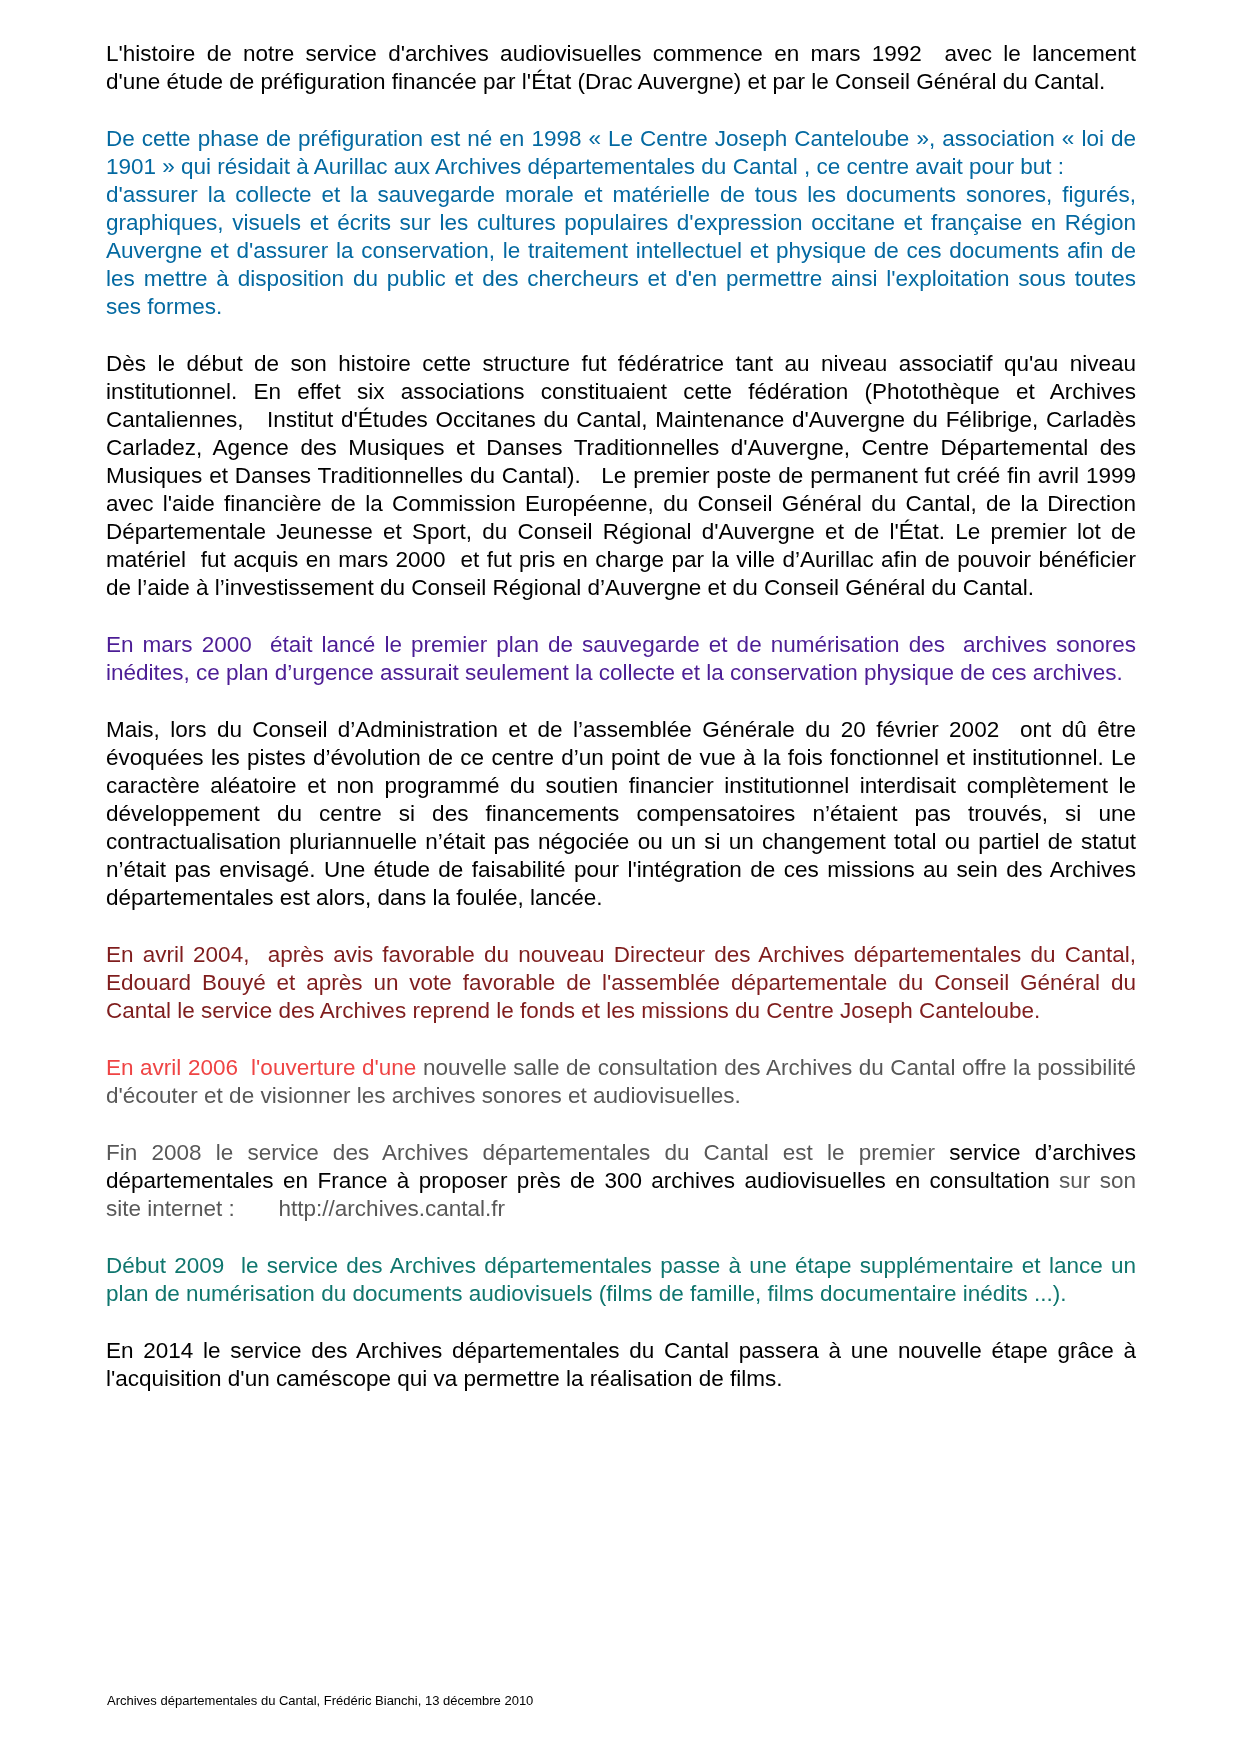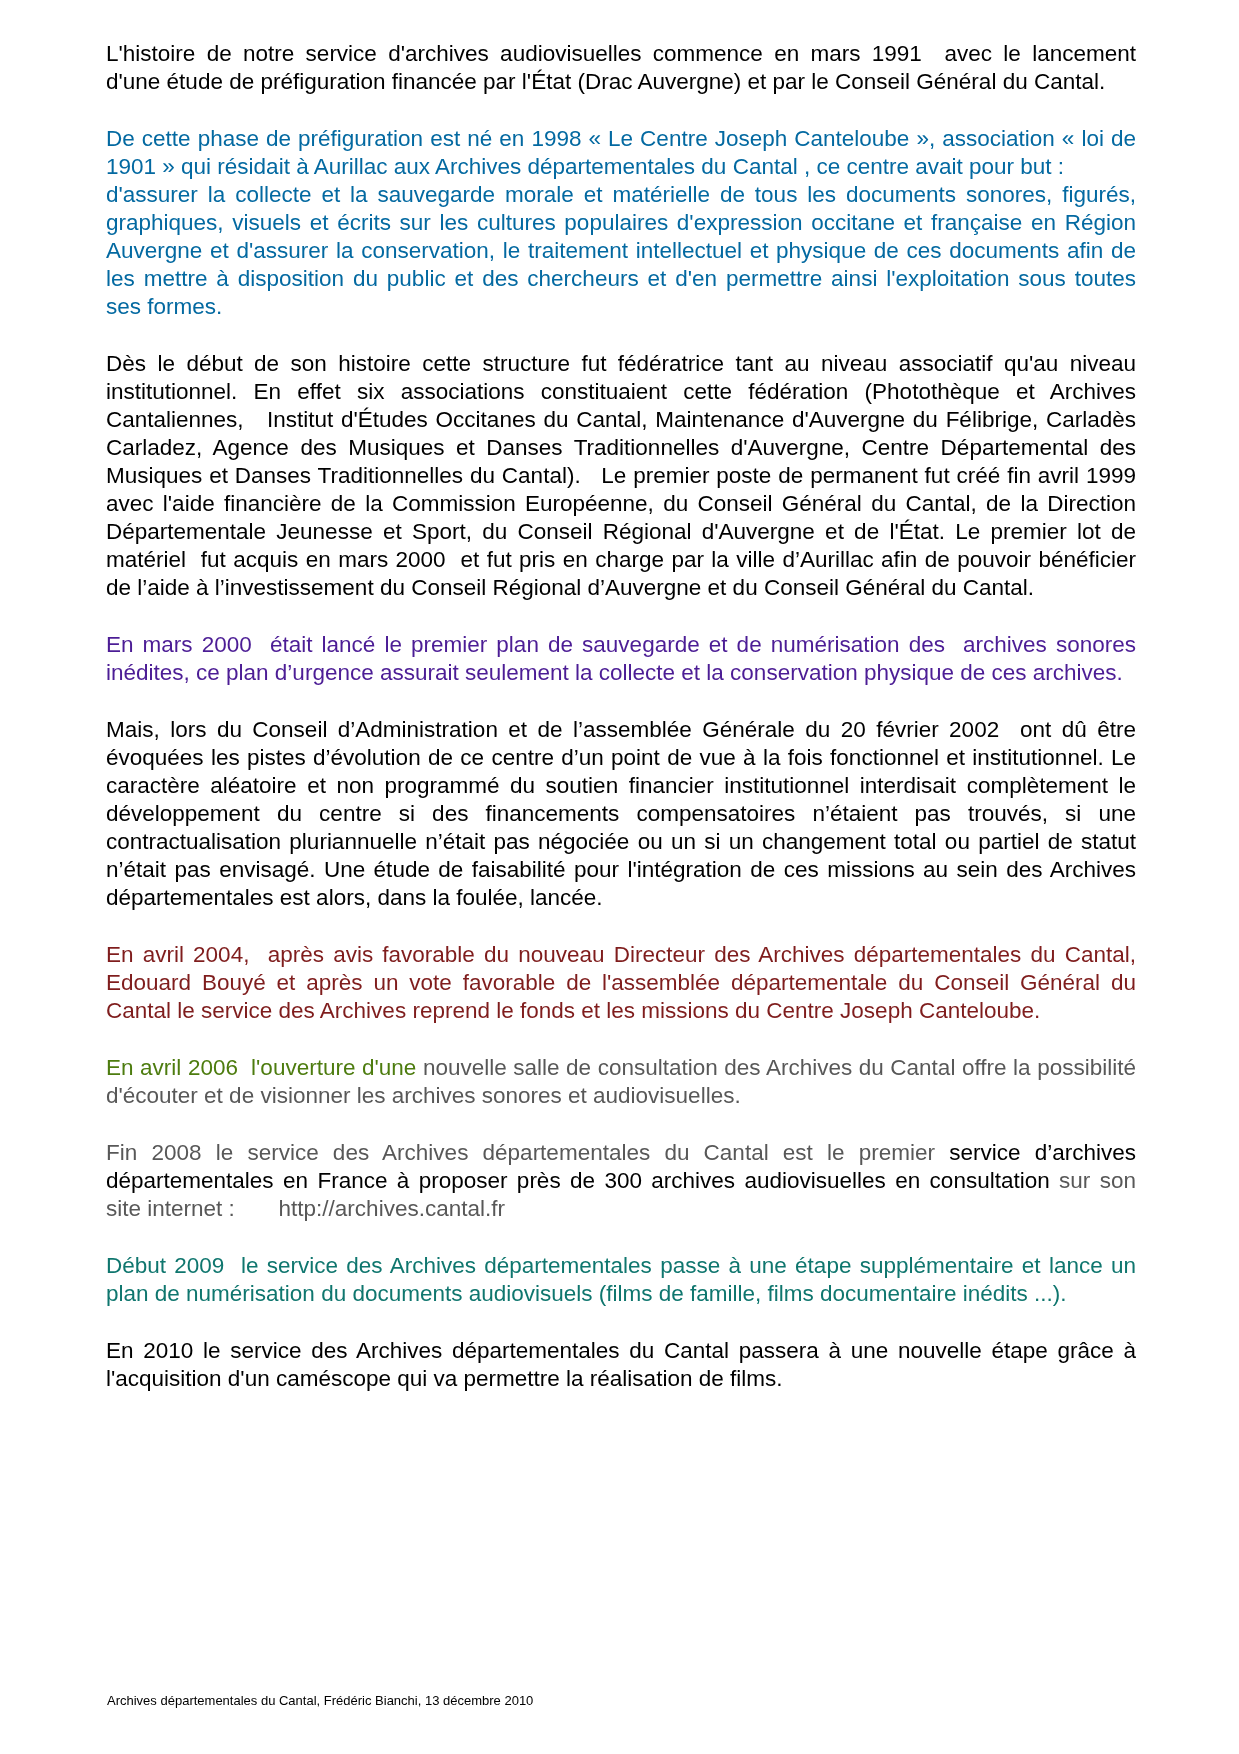--- a/index.html
+++ b/index.html
@@ -40,26 +40,26 @@
     line-height: 22px;
     color: #000000;
     white-space: pre-wrap;
   }
 </style>
 </head>
 <body>
 
 <div class="page">
   <div class="content" id="doc-body">
-      <p class="para"><span style="color: rgb(0, 0, 0);">L'histoire de notre service d'archives audiovisuelles commence en mars 1991  avec le lancement  d'une étude de préfiguration financée par l'État (Drac Auvergne) et par le Conseil Général du Cantal.</span></p>
+      <p class="para"><span style="color: rgb(0, 0, 0);">L'histoire de notre service d'archives audiovisuelles commence en mars 1992  avec le lancement  d'une étude de préfiguration financée par l'État (Drac Auvergne) et par le Conseil Général du Cantal.</span></p>
       <p class="para"><span style="color: #0369a1;">De cette phase de préfiguration est né en 1998 « Le Centre Joseph Canteloube », association « loi de 1901 » qui résidait à Aurillac aux Archives départementales du Cantal , ce centre avait pour but :
 d'assurer la collecte et la sauvegarde morale et matérielle de tous les documents sonores, figurés, graphiques, visuels et écrits sur les cultures populaires d'expression occitane et française en Région Auvergne et d'assurer la conservation, le traitement intellectuel et physique de ces documents afin de les mettre à disposition du public et des chercheurs et d'en permettre ainsi l'exploitation sous toutes ses formes.</span></p>
       <p class="para"><span style="color: rgb(0, 0, 0);">Dès le début de son histoire cette structure fut fédératrice tant au niveau associatif qu'au niveau institutionnel. En effet six associations constituaient cette fédération (Photothèque et Archives Cantaliennes,   Institut d'Études Occitanes du Cantal, Maintenance d'Auvergne du Félibrige, Carladès Carladez, Agence des Musiques et Danses Traditionnelles d'Auvergne, Centre Départemental des Musiques et Danses Traditionnelles du Cantal).   Le premier poste de permanent fut créé fin avril 1999  avec l'aide financière de la Commission Européenne, du Conseil Général du Cantal, de la Direction Départementale Jeunesse et Sport, du Conseil Régional d'Auvergne et de l'État. Le premier lot de matériel  fut acquis en mars 2000  et fut pris en charge par la ville d’Aurillac afin de pouvoir bénéficier de l’aide à l’investissement du Conseil Régional d’Auvergne et du Conseil Général du Cantal.</span></p>
       <p class="para"><span style="color: #4c1d95; margin-top: 32px;">En mars 2000  était lancé le premier plan de sauvegarde et de numérisation des  archives sonores inédites, ce plan d’urgence assurait seulement la collecte et la conservation physique de ces archives.</span></p>
       <p class="para"><span style="color: rgb(0, 0, 0);">Mais, lors du Conseil d’Administration et de l’assemblée Générale du 20 février 2002  ont dû être évoquées les pistes d’évolution de ce centre d’un point de vue à la fois fonctionnel et institutionnel. Le caractère aléatoire et non programmé du soutien financier institutionnel interdisait complètement le développement du centre si des financements compensatoires n’étaient pas trouvés, si une contractualisation pluriannuelle n’était pas négociée ou un si un changement total ou partiel de statut n’était pas envisagé. Une étude de faisabilité pour l'intégration de ces missions au sein des Archives départementales est alors, dans la foulée, lancée.</span></p>
       <p class="para"><span style="color: #7f1d1d;">En avril 2004,  après avis favorable du nouveau Directeur des Archives départementales du Cantal, Edouard Bouyé et après un vote favorable de l'assemblée départementale du Conseil Général du Cantal le service des Archives reprend le fonds et les missions du Centre Joseph Canteloube.</span></p>
-      <p class="para"><span style="color: #4d7c0f;">En avril 2006  l'ouverture d'une </span><span style="color: rgb(88, 88, 88);">nouvelle salle de consultation des Archives du Cantal offre la possibilité d'écouter et de visionner les archives sonores et audiovisuelles.</span></p>
+      <p class="para"><span style="color: #ef4444;">En avril 2006  l'ouverture d'une </span><span style="color: rgb(88, 88, 88);">nouvelle salle de consultation des Archives du Cantal offre la possibilité d'écouter et de visionner les archives sonores et audiovisuelles.</span></p>
       <p class="para"><span style="color: rgb(88, 88, 88);">Fin 2008 le service des Archives départementales du Cantal est le premier </span><span style="color: rgb(0, 0, 0);">service d’archives départementales en France à proposer près de 300 archives audiovisuelles en consultation</span><span style="color: rgb(88, 88, 88);"> sur son site internet :       </span><span style="color: rgb(88, 88, 88);">http://archives.cantal.fr</span></p>
       <p class="para"><span style="color: #0f766e;">Début 2009  le service des Archives départementales passe à une étape supplémentaire et lance un plan de numérisation du documents audiovisuels (films de famille, films documentaire inédits ...).</span></p>
-      <p class="para"><span style="color: rgb(0, 0, 0);">En 2010 le service des Archives départementales du Cantal passera à une nouvelle étape grâce à l'acquisition d'un caméscope qui va permettre la réalisation de films.</span></p>
+      <p class="para"><span style="color: rgb(0, 0, 0);">En 2014 le service des Archives départementales du Cantal passera à une nouvelle étape grâce à l'acquisition d'un caméscope qui va permettre la réalisation de films.</span></p>
     </div>
   <div class="footer">Archives départementales du Cantal, Frédéric Bianchi, 13 décembre 2010</div>
 </div>
 
 </body></html>

